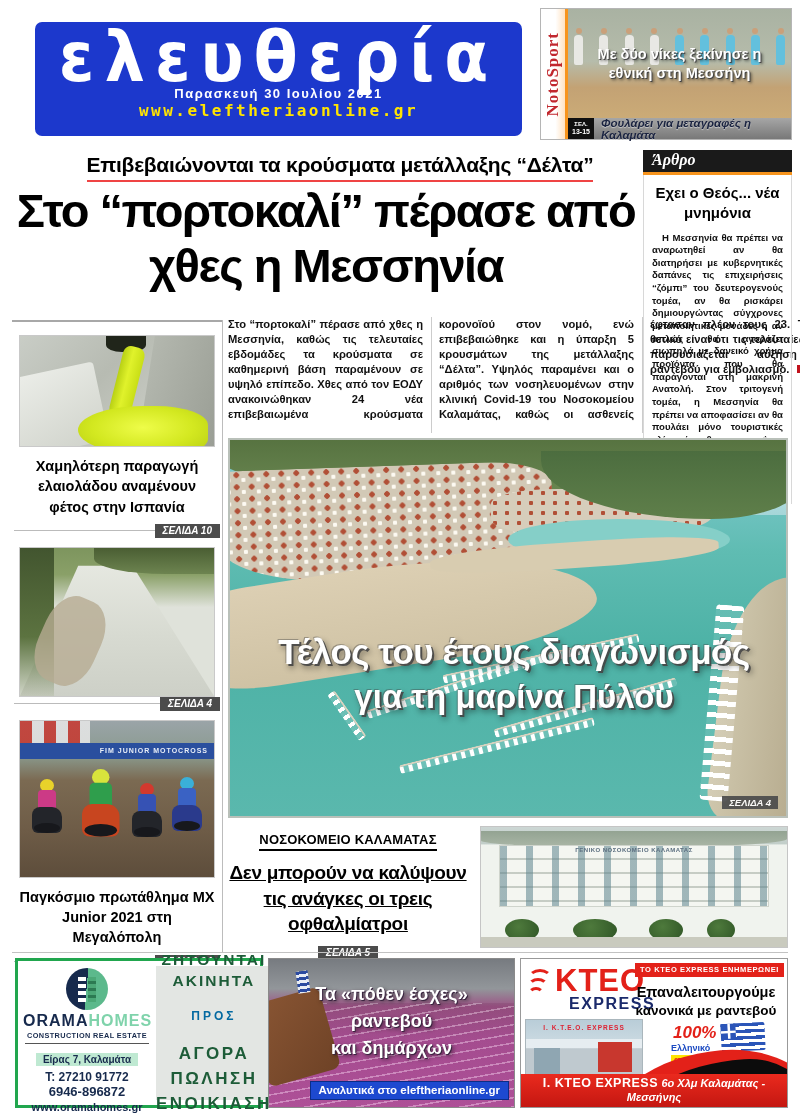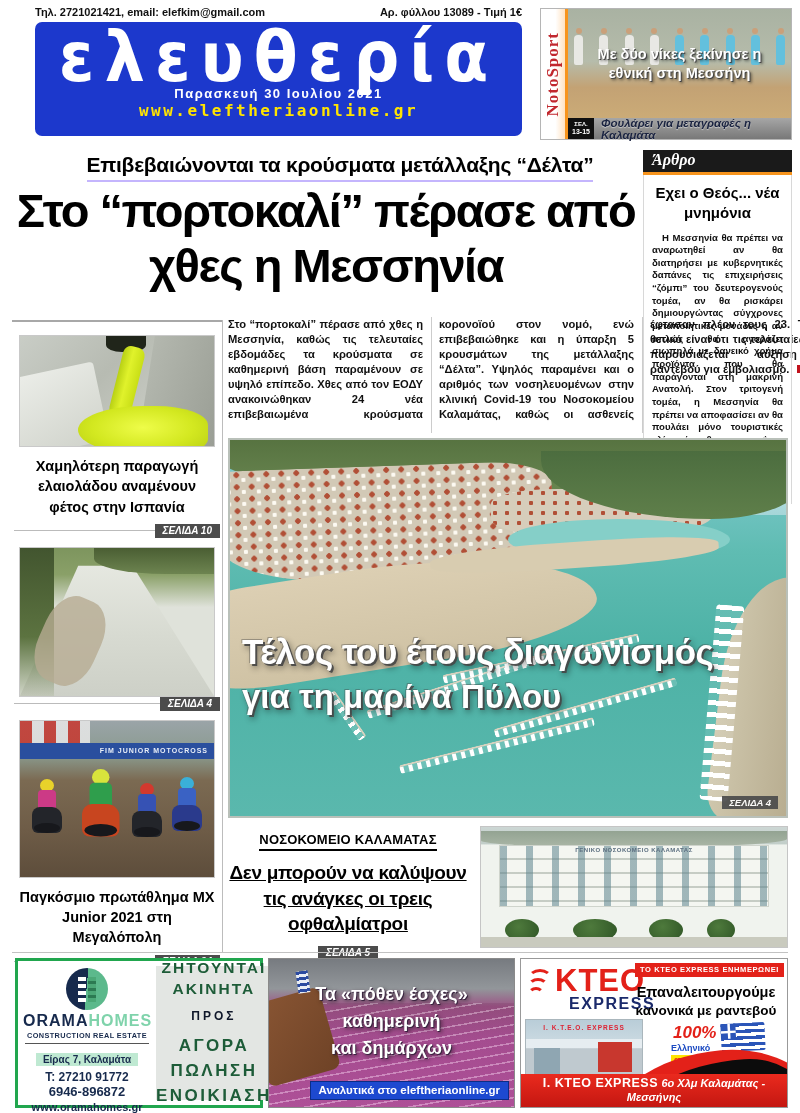--- a/index.html
+++ b/index.html
@@ -26,21 +26,21 @@
   .ns-players i::before { content:""; position:absolute; left:1.5px; top:-7px; width:6px; height:6px; border-radius:50%; background:#caa07a; }
   .pw { background:#e8e8e4; } .pb { background:#63c0dd; }
   .ns-ol { position:absolute; inset:0; display:flex; align-items:center; justify-content:center; text-align:center; color:#fff; font-weight:bold; font-size:14.5px; line-height:1.3; text-shadow:1px 1px 0 #444, 2px 2px 3px rgba(0,0,0,.6); padding:0 6px; }
   .ns-bottom { height:21px; display:flex; }
   .ns-badge { background:#101010; color:#fff; width:26px; display:flex; flex-direction:column; align-items:center; justify-content:center; font-weight:bold; line-height:1.1; }
   .ns-badge b { font-size:6px; } .ns-badge s { font-size:7px; text-decoration:none; }
   .ns-bar { flex:1; background:linear-gradient(180deg,#a6a6a6,#787878); color:#1a2340; font-style:italic; font-weight:bold; font-size:11.5px; display:flex; align-items:center; padding-left:7px; text-shadow:0 1px 1px rgba(255,255,255,.5); }
 
   
   .kicker { position:absolute; left:40px; top:153px; width:600px; text-align:center; }
-  .kicker span { display:inline-block; font-size:21px; font-weight:bold; border-bottom:2px solid #c4b5fd; padding-bottom:3px; letter-spacing:-.3px; }
+  .kicker span { display:inline-block; font-size:21px; font-weight:bold; border-bottom:2px solid #ef4444; padding-bottom:3px; letter-spacing:-.3px; }
   .headline { position:absolute; left:10px; top:183px; width:632px; text-align:center; font-size:47px; font-weight:800; line-height:1.18; letter-spacing:-1.5px; color:#000; font-family:"Liberation Sans", sans-serif; }
   .lead-body { position:absolute; left:228px; top:317px; width:406px; height:116px; column-count:2; column-gap:16px; column-rule:1px solid #ccc; font-size:11.2px; font-weight:bold; line-height:1.34; text-align:justify; color:#111; }
   .red-sq { display:inline-block; width:8px; height:8px; background:#c1121c; margin:0 3px 0 8px; }
 
   
   .opinion { position:absolute; left:643px; top:150px; width:149px; }
   .op-head { background:#1a1a1a; color:#fff; font-family:"Liberation Serif", serif; font-style:italic; font-weight:bold; font-size:16px; padding:1px 9px 3px; border-bottom:3px solid #f7941d; }
   .op-card { border-left:1px solid #d8d8d8; border-right:1px solid #d8d8d8; padding:8px 8px 6px; }
   .op-title { text-align:center; font-weight:bold; font-size:15px; line-height:1.35; margin-bottom:8px; }
   .op-body { font-size:9.6px; font-weight:bold; line-height:1.32; text-align:justify; color:#101010; text-indent:10px; }
@@ -92,21 +92,21 @@
   .mp-beach { position:absolute; top:33%; left:-6%; width:72%; height:27%; background:linear-gradient(180deg,#dccfb3,#cfc2a4); transform:rotate(-9deg); border-radius:15% 70% 40% 20%; }
   .mp-spit { position:absolute; top:27%; left:36%; width:52%; height:7%; background:#d8ccb0; transform:rotate(-4deg); border-radius:40%; }
   .dock { position:absolute; height:9px; background:repeating-linear-gradient(90deg,#ffffff 0 4px, rgba(255,255,255,.15) 4px 9px); border-top:2px solid #d9d3c0; border-radius:3px; }
   .d1 { left:24%; top:64%; width:34%; transform:rotate(-18deg); }
   .d2 { left:38%; top:57%; width:36%; transform:rotate(-12deg); }
   .d3 { left:47%; top:70%; width:34%; transform:rotate(-16deg); }
   .d4 { left:30%; top:80%; width:36%; transform:rotate(-14deg); }
   .d5 { left:16%; top:72%; width:10%; transform:rotate(55deg); }
   .mp-breakwater { position:absolute; right:-3%; top:36%; width:15%; height:66%; background:linear-gradient(90deg,#cfc7ad,#b8ad90); border-radius:70% 0 0 25% / 45% 0 0 12%; transform:rotate(7deg); }
   .mp-bw-boats { position:absolute; right:9%; top:44%; width:5%; height:52%; background:repeating-linear-gradient(180deg,#ffffff 0 5px, rgba(255,255,255,.1) 5px 12px); border-radius:4px; transform:rotate(5deg); }
-  .mp-ol { position:absolute; left:12px; right:0; top:50%; text-align:left; color:#fff; font-weight:800; line-height:1.35; text-shadow:2px 2px 0 rgba(70,70,70,.9), -1px -1px 0 rgba(70,70,70,.4), 3px 4px 6px rgba(0,0,0,.45); }
+  .mp-ol { position:absolute; left:12px; right:0; top:50%; text-align:center; color:#fff; font-weight:800; line-height:1.35; text-shadow:2px 2px 0 rgba(70,70,70,.9), -1px -1px 0 rgba(70,70,70,.4), 3px 4px 6px rgba(0,0,0,.45); }
   .mp-l1 { font-size:35px; letter-spacing:-.5px; }
   .mp-l2 { font-size:33px; }
   .mp-badge { position:absolute; right:8px; bottom:7px; background:#4c4c4c; color:#fff; font-size:9.5px; font-weight:bold; font-style:italic; padding:1px 7px; opacity:.92; }
 
   
   .hosp { position:absolute; left:228px; top:826px; width:560px; height:122px; display:flex; }
   .hs-left { width:240px; text-align:center; padding-top:4px;text-decoration:underline; }
   .hs-kicker { display:inline-block; font-weight:bold; font-size:13px; border-bottom:2px solid #000; padding-bottom:2px; letter-spacing:.2px; }
   .hs-headline { font-weight:bold; font-size:19px; line-height:1.35; margin-top:9px; letter-spacing:-.3px; }
   .hs-badge { display:inline-block; margin-top:9px; background:#4c4c4c; color:#fff; font-size:10px; font-weight:bold; font-style:italic; padding:1px 8px 2px; }
@@ -127,21 +127,21 @@
   .or-b2 { left:22px; background:repeating-linear-gradient(180deg,#4ca877 0 4px,#2c7a52 4px 7px); }
   .or-name { font-size:16px; font-weight:800; letter-spacing:1px; }
   .or-name .n1 { color:#172a4d; } .or-name .n2 { color:#7fd3ab; }
   .or-tag { font-size:7.3px; font-weight:bold; color:#172a4d; letter-spacing:.4px; border-bottom:1px solid #555; padding-bottom:3px; margin:1px 2px 5px; }
   .or-addr { display:inline-block; background:#bfe9d2; color:#172a4d; font-size:10px; font-weight:bold; padding:1px 7px; margin-bottom:4px; }
   .or-ph1 { font-size:12px; font-weight:800; color:#172a4d; }
   .or-ph2 { font-size:13px; font-weight:800; color:#172a4d; }
   .or-url { font-size:11px; font-weight:800; color:#172a4d; margin-top:2px; }
   .or-right { flex:1; margin-left:5px; background:#e3e6e3; display:flex; flex-direction:column; align-items:center; justify-content:center; gap:1px; text-align:center; }
   .or-seek { font-size:15.5px; font-weight:800; color:#1d5c38; letter-spacing:2px; line-height:1.25; }
-  .or-pros { font-size:12px; font-weight:800; color:#0f172a; letter-spacing:3px; margin:10px 0;text-align:center; }
+  .or-pros { font-size:12px; font-weight:800; color:#0369a1; letter-spacing:3px; margin:18px 0;text-align:center; }
   .or-opt { font-size:17px; font-weight:800; color:#1d5c38; letter-spacing:2.5px; line-height:1.4; }
 
   .ad-parl { position:absolute; left:268px; top:958px; width:247px; height:150px; border:1px solid #8a8a8a; overflow:hidden; background:linear-gradient(180deg,#777b80 0%,#92969a 20%,#9c5586 32%,#b0549b 55%,#bb58a4 100%); }
   .pa-rows { position:absolute; left:0; right:0; top:30%; bottom:0; background:repeating-linear-gradient(170deg, rgba(255,255,255,.3) 0 1.5px, rgba(80,20,60,.12) 1.5px 9px); }
   .pa-podium { position:absolute; left:-12px; top:36px; width:74px; height:84px; background:linear-gradient(140deg,#8a5634,#6e4226); transform:rotate(-16deg); border-radius:8px; }
   .pa-flag { position:absolute; left:28px; top:12px; width:12px; height:22px; background:repeating-linear-gradient(180deg,#2b4aa0 0 3px,#e8ecf4 3px 6px); transform:rotate(-8deg); }
   .pa-ol { position:absolute; left:0; right:0; top:22px; text-align:center; color:#fff; font-weight:800; font-size:18px; line-height:1.5; text-shadow:1px 1px 0 #3a2440, 2px 2px 4px rgba(0,0,0,.6); }
   .pa-cta { position:absolute; right:5px; bottom:7px; background:#1d49d0; border:1px solid #0c2c86; color:#fff; font-weight:bold; font-size:11.5px; padding:2px 8px 3px; }
 
   .ad-kteo { position:absolute; left:520px; top:958px; width:268px; height:150px; border:1px solid #999; background:#fff; overflow:hidden; }
@@ -168,24 +168,20 @@
   .kt-b1 { font-size:12.5px; }
   .kt-b1 .nm { font-weight:800; letter-spacing:.5px; }
   .kt-b1 .rest { font-style:italic; font-size:11px; font-weight:bold; }
   .kt-b2 { font-size:12.5px; font-weight:800; letter-spacing:.5px; margin-top:1px; }
 </style>
 </head>
 <body>
 
 <div class="page">
 
-  <div class="top-info">
-    <span>Τηλ. 2721021421, email: elefkim@gmail.com</span>
-    <span>Αρ. φύλλου 13089 - Τιμή 1€</span>
-  </div>
 
   <div class="masthead">
     <div class="masthead-title">ελευθερία</div>
     <div class="masthead-date">Παρασκευή 30 Ιουλίου 2021</div>
     <div class="masthead-url">www.eleftheriaonline.gr</div>
   </div>
 
   <div class="ns">
     <div class="ns-side">
       <span>NotoSport</span>
@@ -367,21 +363,21 @@
       <div class="or-opt">ΕΝΟΙΚΙΑΣΗ</div>
     </div>
   </div>
 
   <div class="ad-parl">
     <div class="pa-rows"></div>
     <div class="pa-podium"></div>
     <div class="pa-flag"></div>
     <div class="pa-ol">
       <div>Τα «πόθεν έσχες»</div>
-      <div>καθημερινή</div>
+      <div>ραντεβού</div>
       <div>και δημάρχων</div>
     </div>
     <div class="pa-cta">Αναλυτικά στο eleftheriaonline.gr</div>
   </div>
 
   <div class="ad-kteo">
     <div class="kt-banner">ΤΟ ΚΤΕΟ EXPRESS ΕΝΗΜΕΡΩΝΕΙ</div>
     <div class="kt-swoosh">
         <i class="kt-s1"></i>
         <i class="kt-s2"></i>

